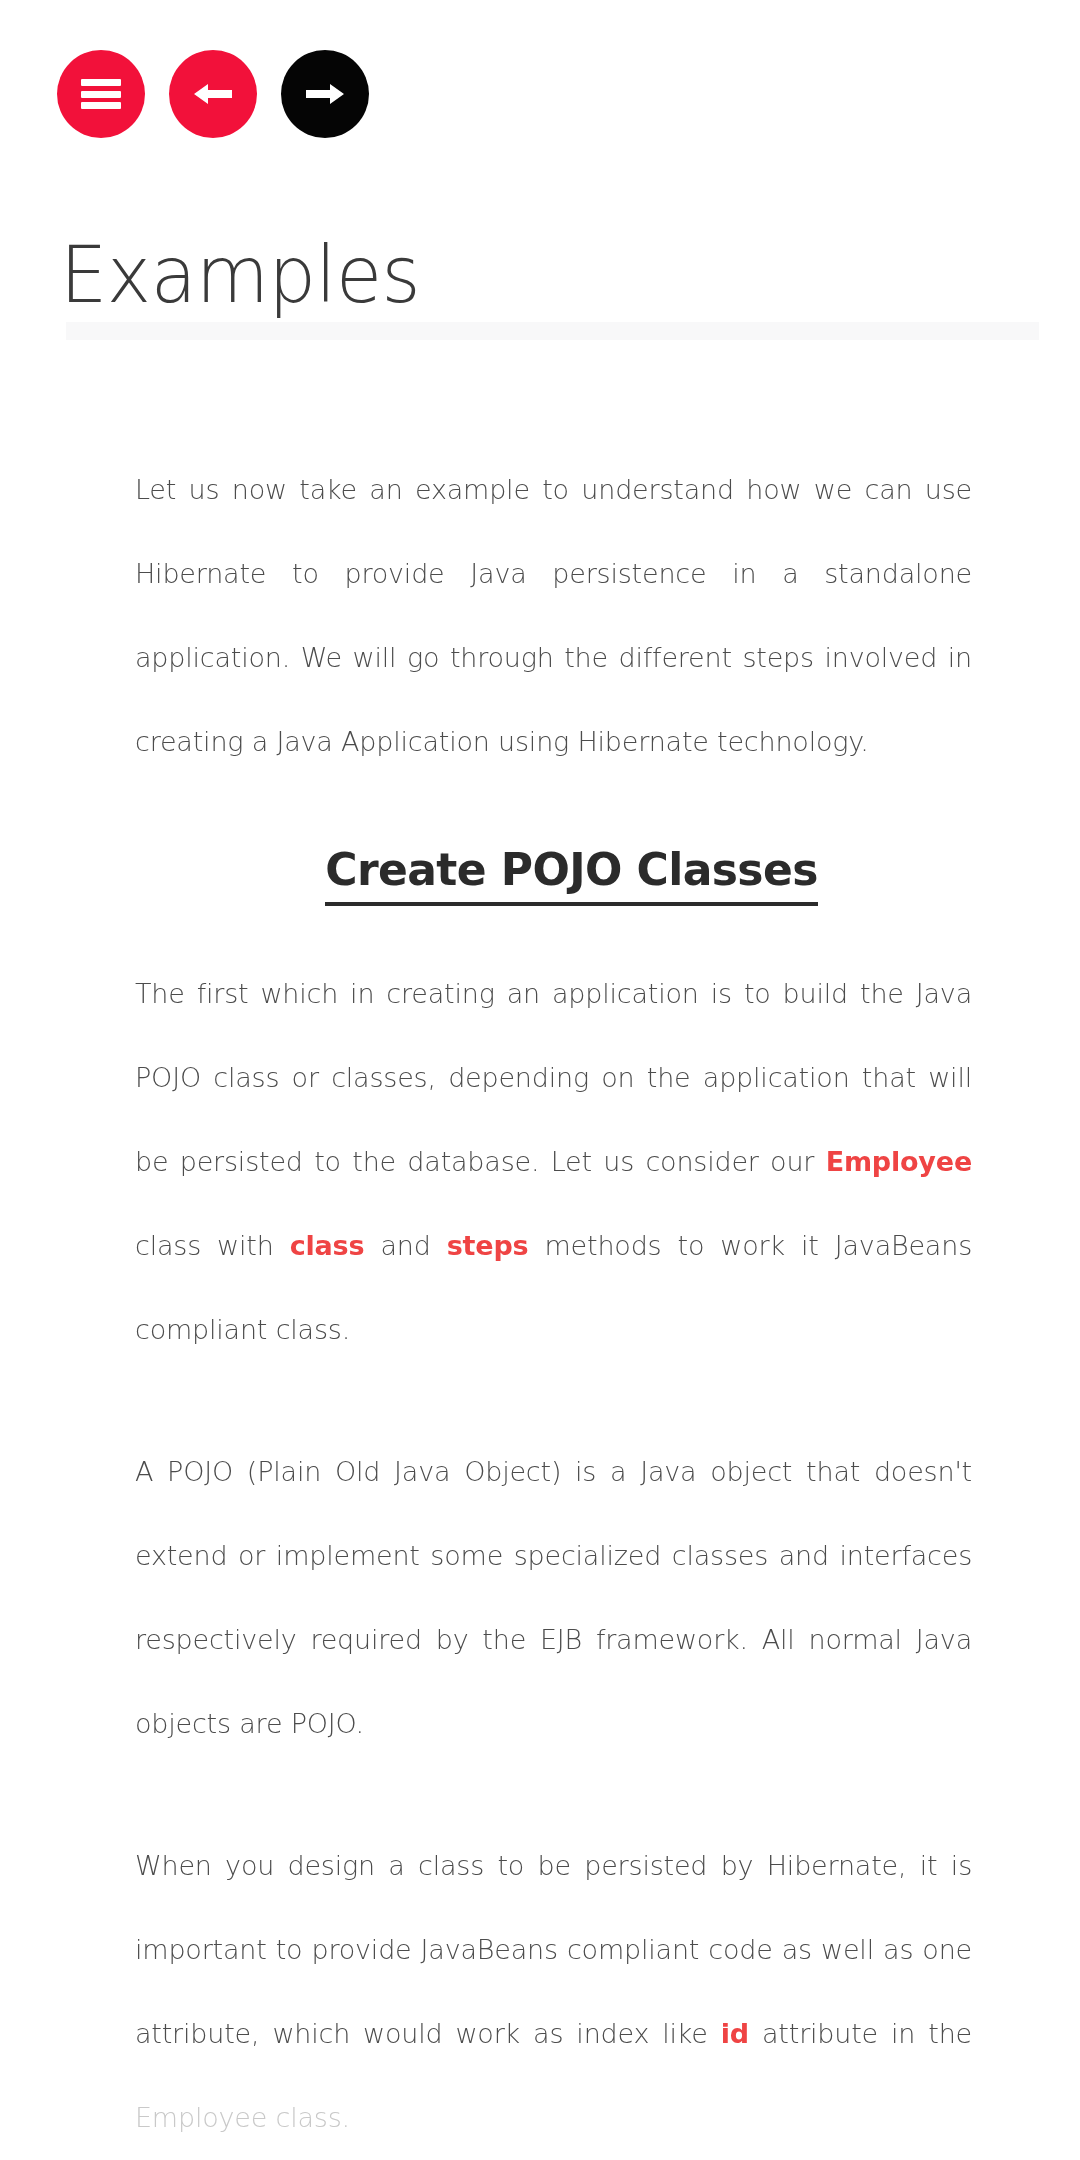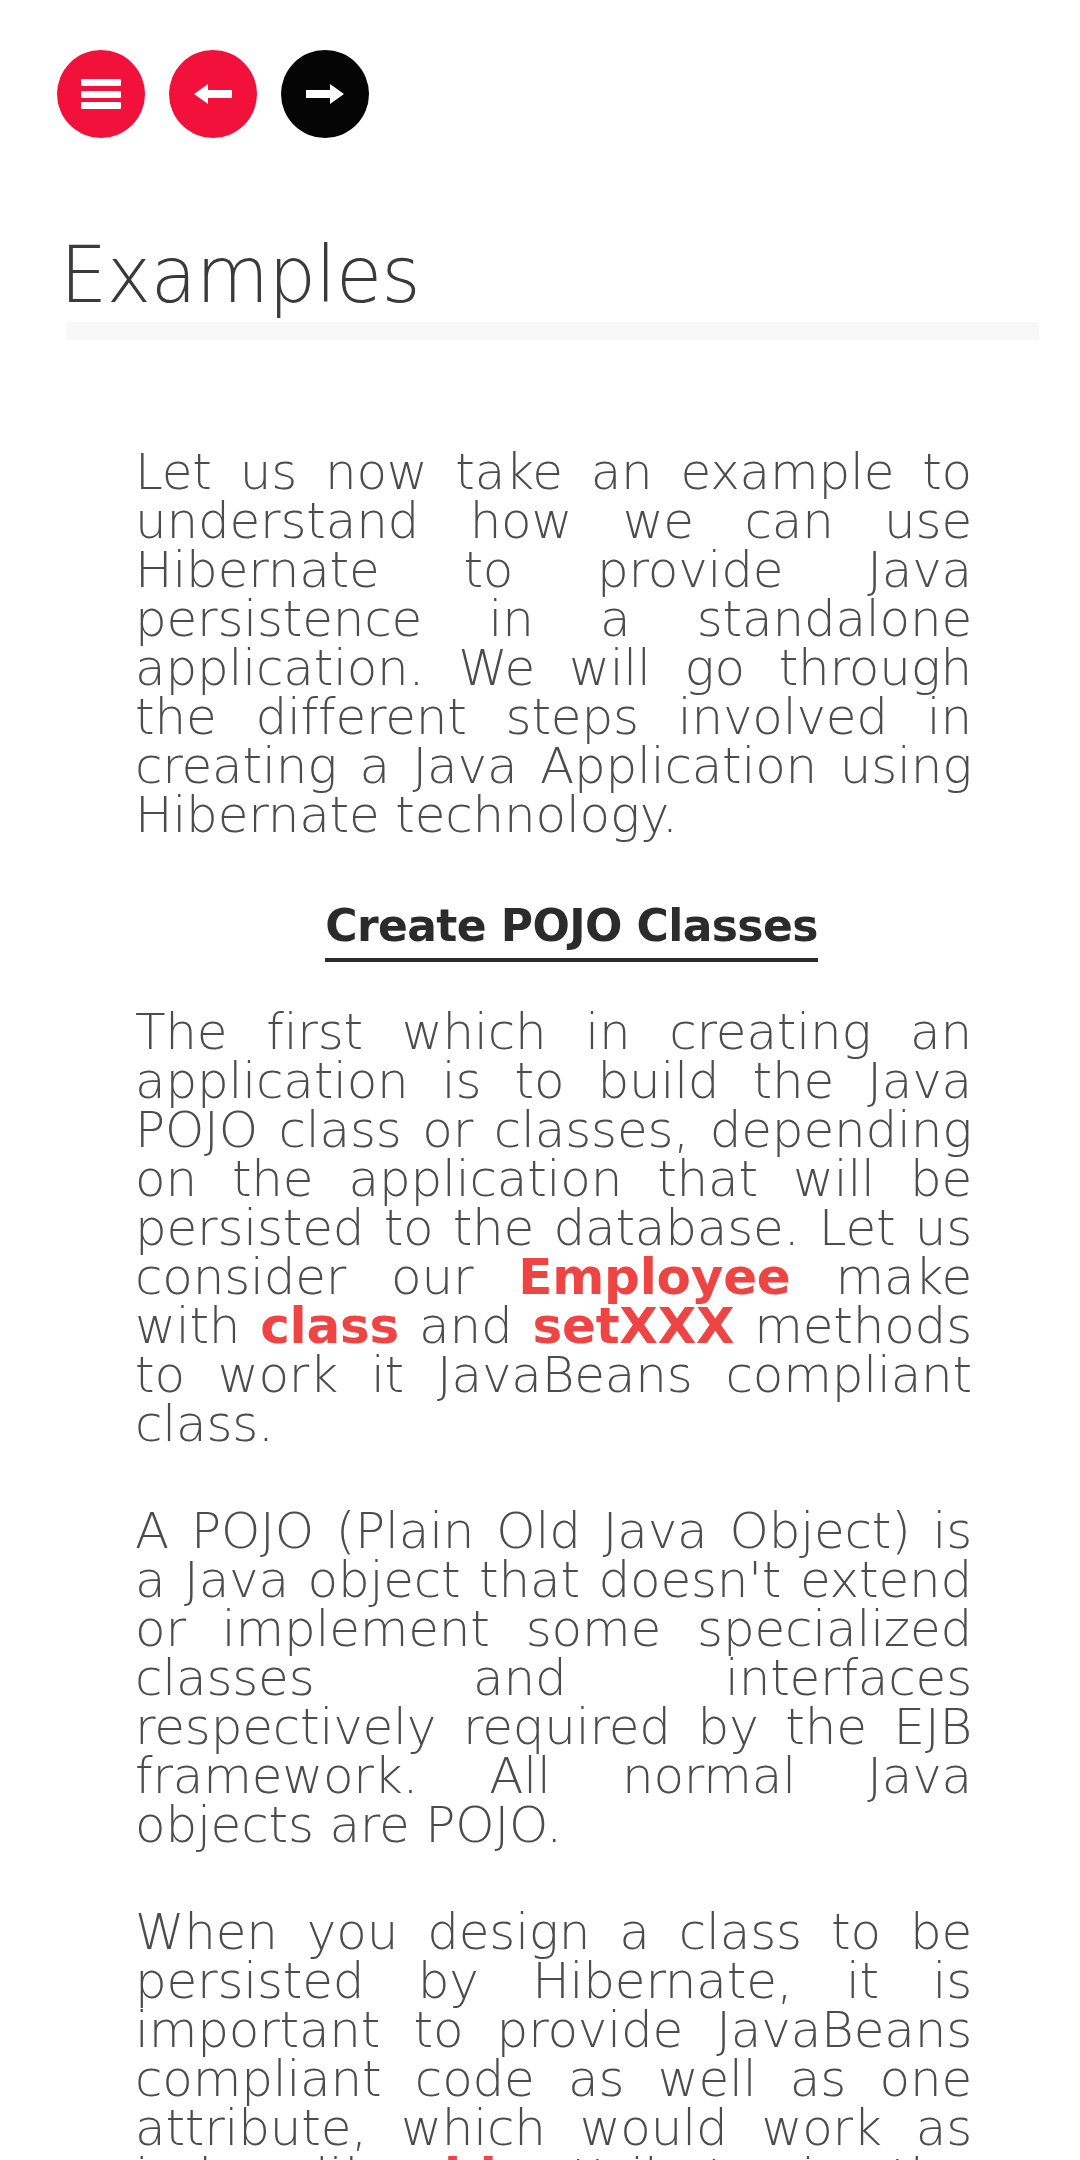--- a/index.html
+++ b/index.html
@@ -87,22 +87,22 @@
   
   .content {
     position: absolute;
     left: 135px;
     top: 448px;
     width: 837px;
   }
 
   .para {
     margin: 0 0 58px 0;
-    font-size: 50px;
-    line-height: 49px;
+    font-size: 27px;
+    line-height: 84px;
     font-weight: 300;
     color: #4c4c4c;
     text-align: justify;
     text-justify: inter-word;
     font-family: "DejaVu Sans", "Liberation Sans", sans-serif;
     letter-spacing: -0.2px;
     word-spacing: 0px;
   }
   .para b, .para strong {
     font-weight: 700;
@@ -171,19 +171,19 @@
 <div class="grey-bar" style="background: rgb(248, 248, 249);"></div>
 
 <div class="content">
 
   <p class="para"><span>Let us now take an example to understand how we can use Hibernate to provide Java persistence in a standalone application. We will go through the different steps involved in creating a Java Application using Hibernate technology.</span></p>
 
   <h2 class="section-head">
     <span>Create POJO Classes</span>
   </h2>
 
-  <p class="para"><span>The first which in creating an application is to build the Java POJO class or classes, depending on the application that will be persisted to the database. Let us consider our </span><b>Employee</b><span> make with </span><b>class</b><span> and </span><b>setXXX</b><span> methods to work it JavaBeans compliant class.</span></p>
+  <p class="para"><span>The first which in creating an application is to build the Java POJO class or classes, depending on the application that will be persisted to the database. Let us consider our </span><b>Employee</b><span> class with </span><b>class</b><span> and </span><b>steps</b><span> methods to work it JavaBeans compliant class.</span></p>
 
   <p class="para"><span>A POJO (Plain Old Java Object) is a Java object that doesn't extend or implement some specialized classes and interfaces respectively required by the EJB framework. All normal Java objects are POJO.</span></p>
 
   <p class="para"><span>When you design a class to be persisted by Hibernate, it is important to provide JavaBeans compliant code as well as one attribute, which would work as index like </span><b>id</b><span> attribute in the </span><span class="faded">Employee class.</span></p>
 
 </div>
 
 </body></html>

